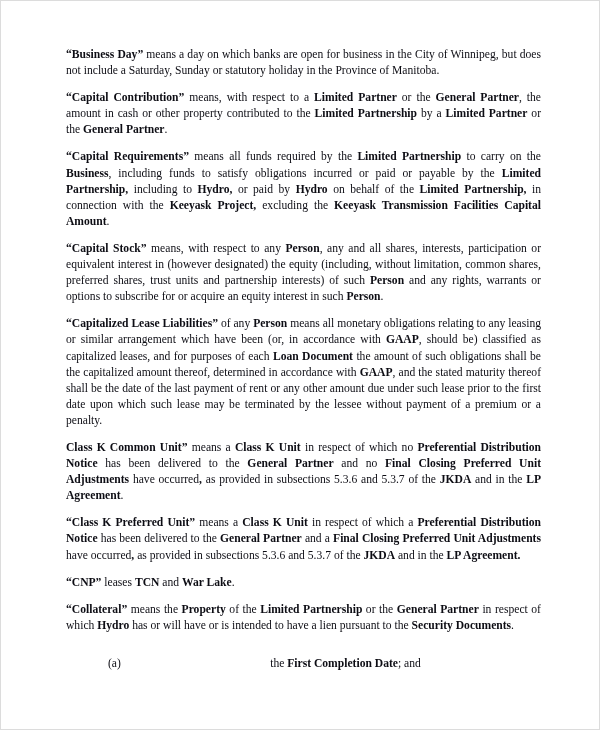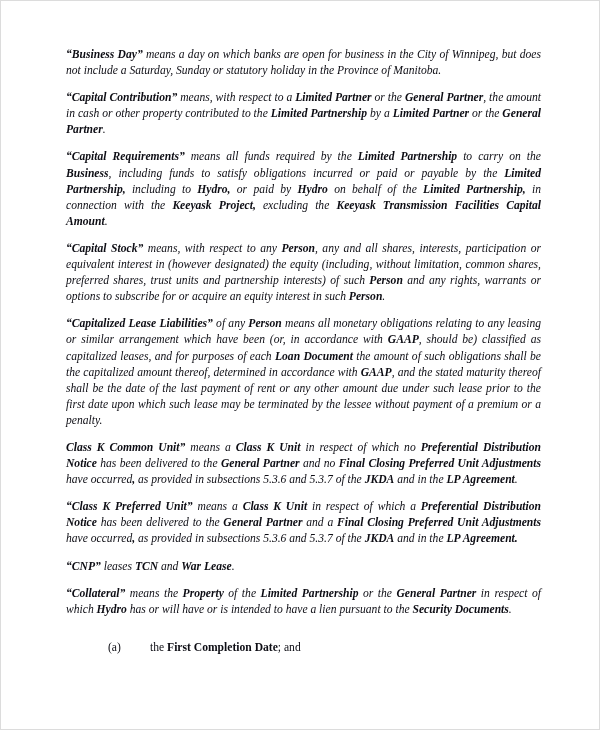--- a/index.html
+++ b/index.html
@@ -29,52 +29,51 @@
     top: 46px;
     width: 475px;
   }
   p.para {
     margin: 0 0 11px 0;
     font-size: 11.6px;
     line-height: 16.1px;
     text-align: justify;
     text-justify: inter-word;
     color: #0d0d14;
-    font-style: italic;
     -webkit-font-smoothing: antialiased;
   }
   p.para:last-child { margin-bottom: 0; }
   b, .b { font-weight: bold; }
   .sub-item {
     display: flex;
     margin: 0;
     padding-top: 11px;
     font-size: 11.6px;
     line-height: 16.1px;
     color: #0d0d14;
   }
   .sub-label {
     width: 42px;
     flex: 0 0 42px;
     margin-left: 42px;
   }
-  .sub-text { flex: 1 1 auto; }
+  .sub-text { flex: 1 1 auto; text-align: center; }
 </style>
 </head>
 <body>
 
 <div class="page">
   <div class="content" id="doc-body">
       <p class="para"><span class="b">“Business Day”</span><span> means a day on which banks are open for business in the City of Winnipeg, but does not include a Saturday, Sunday or statutory holiday in the Province of Manitoba.</span></p>
       <p class="para"><span class="b">“Capital Contribution”</span><span> means, with respect to a </span><span class="b">Limited Partner</span><span> or the </span><span class="b">General Partner</span><span>, the amount in cash or other property contributed to the </span><span class="b">Limited Partnership</span><span> by a </span><span class="b">Limited Partner</span><span> or the </span><span class="b">General Partner</span><span>.</span></p>
       <p class="para"><span class="b">“Capital Requirements”</span><span> means all funds required by the </span><span class="b">Limited Partnership</span><span> to carry on the </span><span class="b">Business</span><span>, including funds to satisfy obligations incurred or paid or payable by the </span><span class="b">Limited Partnership,</span><span> including to </span><span class="b">Hydro,</span><span> or paid by </span><span class="b">Hydro</span><span> on behalf of the </span><span class="b">Limited Partnership,</span><span> in connection with the </span><span class="b">Keeyask Project,</span><span> excluding the </span><span class="b">Keeyask Transmission Facilities Capital Amount</span><span>.</span></p>
       <p class="para"><span class="b">“Capital Stock”</span><span> means, with respect to any </span><span class="b">Person</span><span>, any and all shares, interests, participation or equivalent interest in (however designated) the equity (including, without limitation, common shares, preferred shares, trust units and partnership interests) of such </span><span class="b">Person</span><span> and any rights, warrants or options to subscribe for or acquire an equity interest in such </span><span class="b">Person</span><span>.</span></p>
       <p class="para"><span class="b">“Capitalized Lease Liabilities”</span><span> of any </span><span class="b">Person</span><span> means all monetary obligations relating to any leasing or similar arrangement which have been (or, in accordance with </span><span class="b">GAAP</span><span>, should be) classified as capitalized leases, and for purposes of each </span><span class="b">Loan Document</span><span> the amount of such obligations shall be the capitalized amount thereof, determined in accordance with </span><span class="b">GAAP</span><span>, and the stated maturity thereof shall be the date of the last payment of rent or any other amount due under such lease prior to the first date upon which such lease may be terminated by the lessee without payment of a premium or a penalty.</span></p>
       <p class="para"><span class="b">Class K Common Unit”</span><span> means a </span><span class="b">Class K Unit</span><span> in respect of which no </span><span class="b">Preferential Distribution Notice</span><span> has been delivered to the </span><span class="b">General Partner</span><span> and no </span><span class="b">Final Closing Preferred Unit Adjustments</span><span> have occurred</span><span class="b">,</span><span> as provided in subsections 5.3.6 and 5.3.7 of the </span><span class="b">JKDA</span><span> and in the </span><span class="b">LP Agreement</span><span>.</span></p>
       <p class="para"><span class="b">“Class K Preferred Unit”</span><span> means a </span><span class="b">Class K Unit</span><span> in respect of which a </span><span class="b">Preferential Distribution Notice</span><span> has been delivered to the </span><span class="b">General Partner</span><span> and a </span><span class="b">Final Closing Preferred Unit Adjustments</span><span> have occurred</span><span class="b">,</span><span> as provided in subsections 5.3.6 and 5.3.7 of the </span><span class="b">JKDA</span><span> and in the </span><span class="b">LP Agreement.</span></p>
-      <p class="para"><span class="b">“CNP”</span><span> leases </span><span class="b">TCN</span><span> and </span><span class="b">War Lease</span><span>.</span></p>
+      <p class="para"><span class="b">“CNP”</span><span> leases </span><span class="b">TCN</span><span> and </span><span class="b">War Lake</span><span>.</span></p>
       <p class="para"><span class="b">“Collateral”</span><span> means the </span><span class="b">Property</span><span> of the </span><span class="b">Limited Partnership</span><span> or the </span><span class="b">General Partner</span><span> in respect of which </span><span class="b">Hydro</span><span> has or will have or is intended to have a lien pursuant to the </span><span class="b">Security Documents</span><span>.</span></p>
       <div class="sub-item">
         <span class="sub-label">(a)</span>
         <span class="sub-text"><span>the </span><span class="b">First Completion Date</span><span>; and</span></span>
       </div>
     </div>
 </div>
 
 </body></html>

